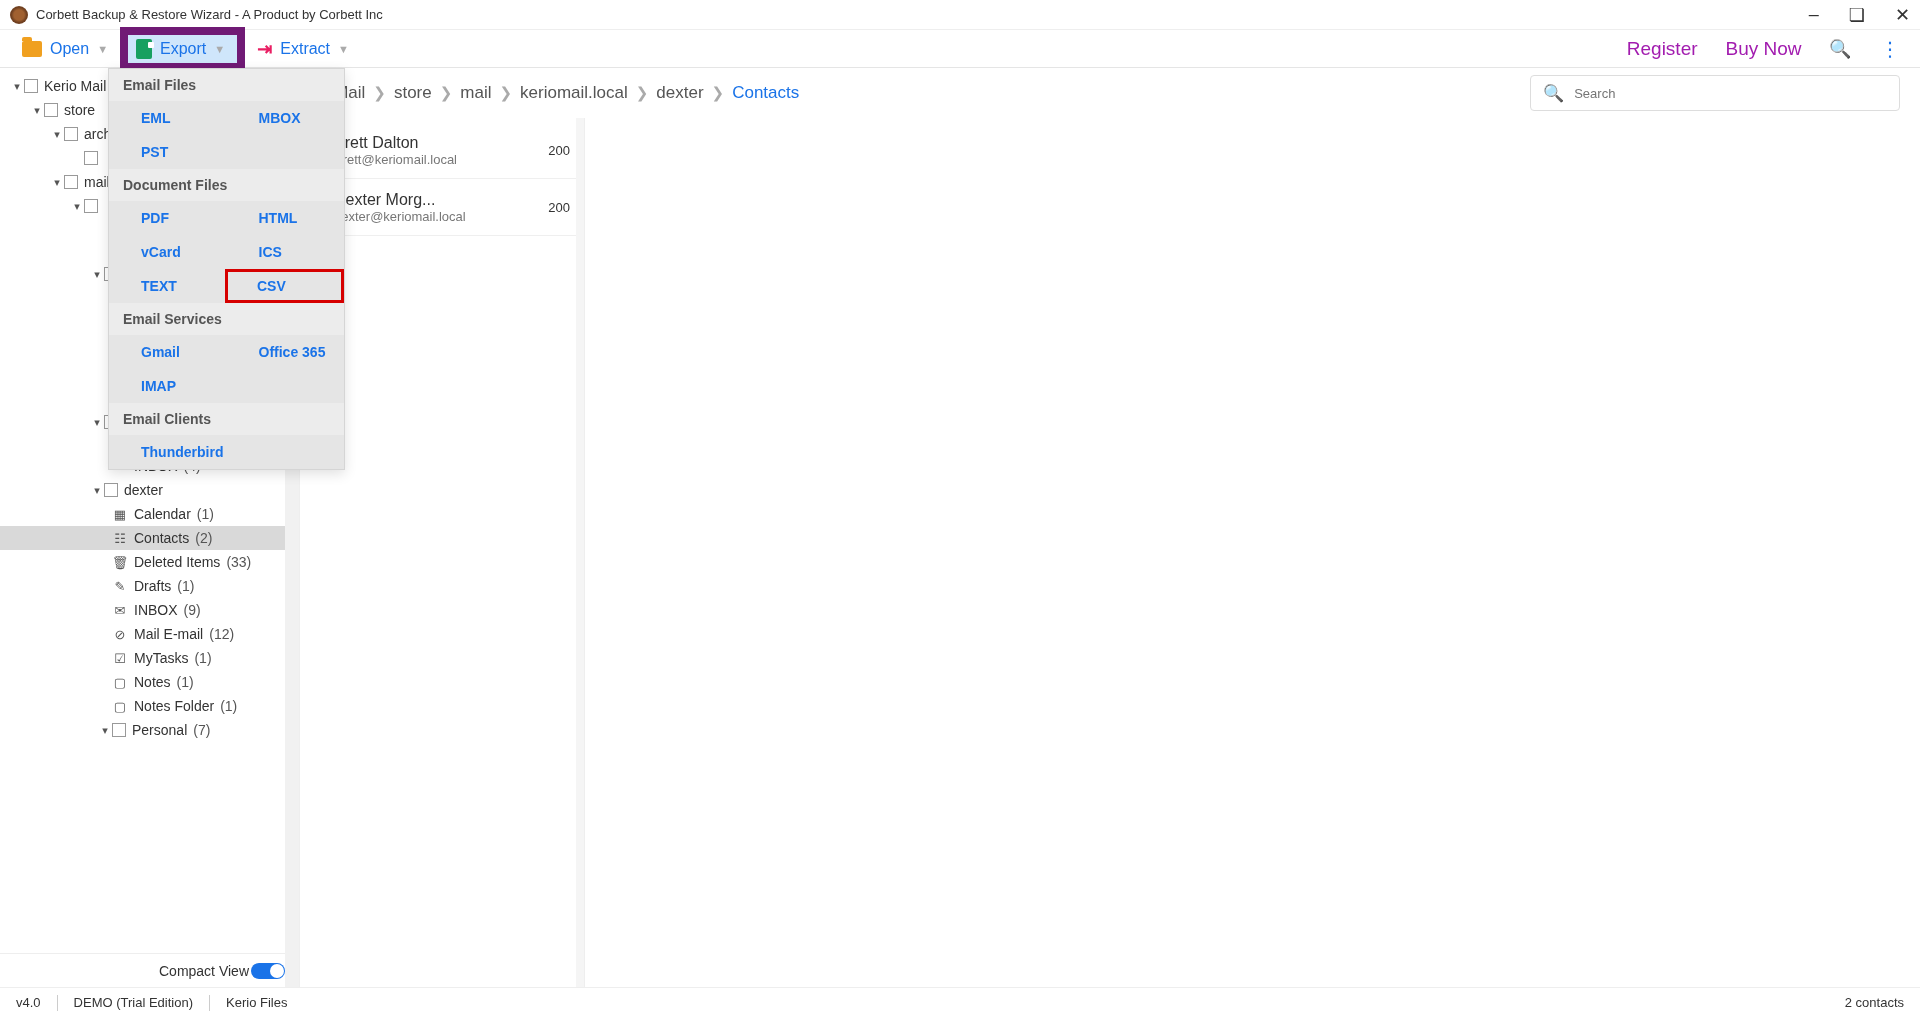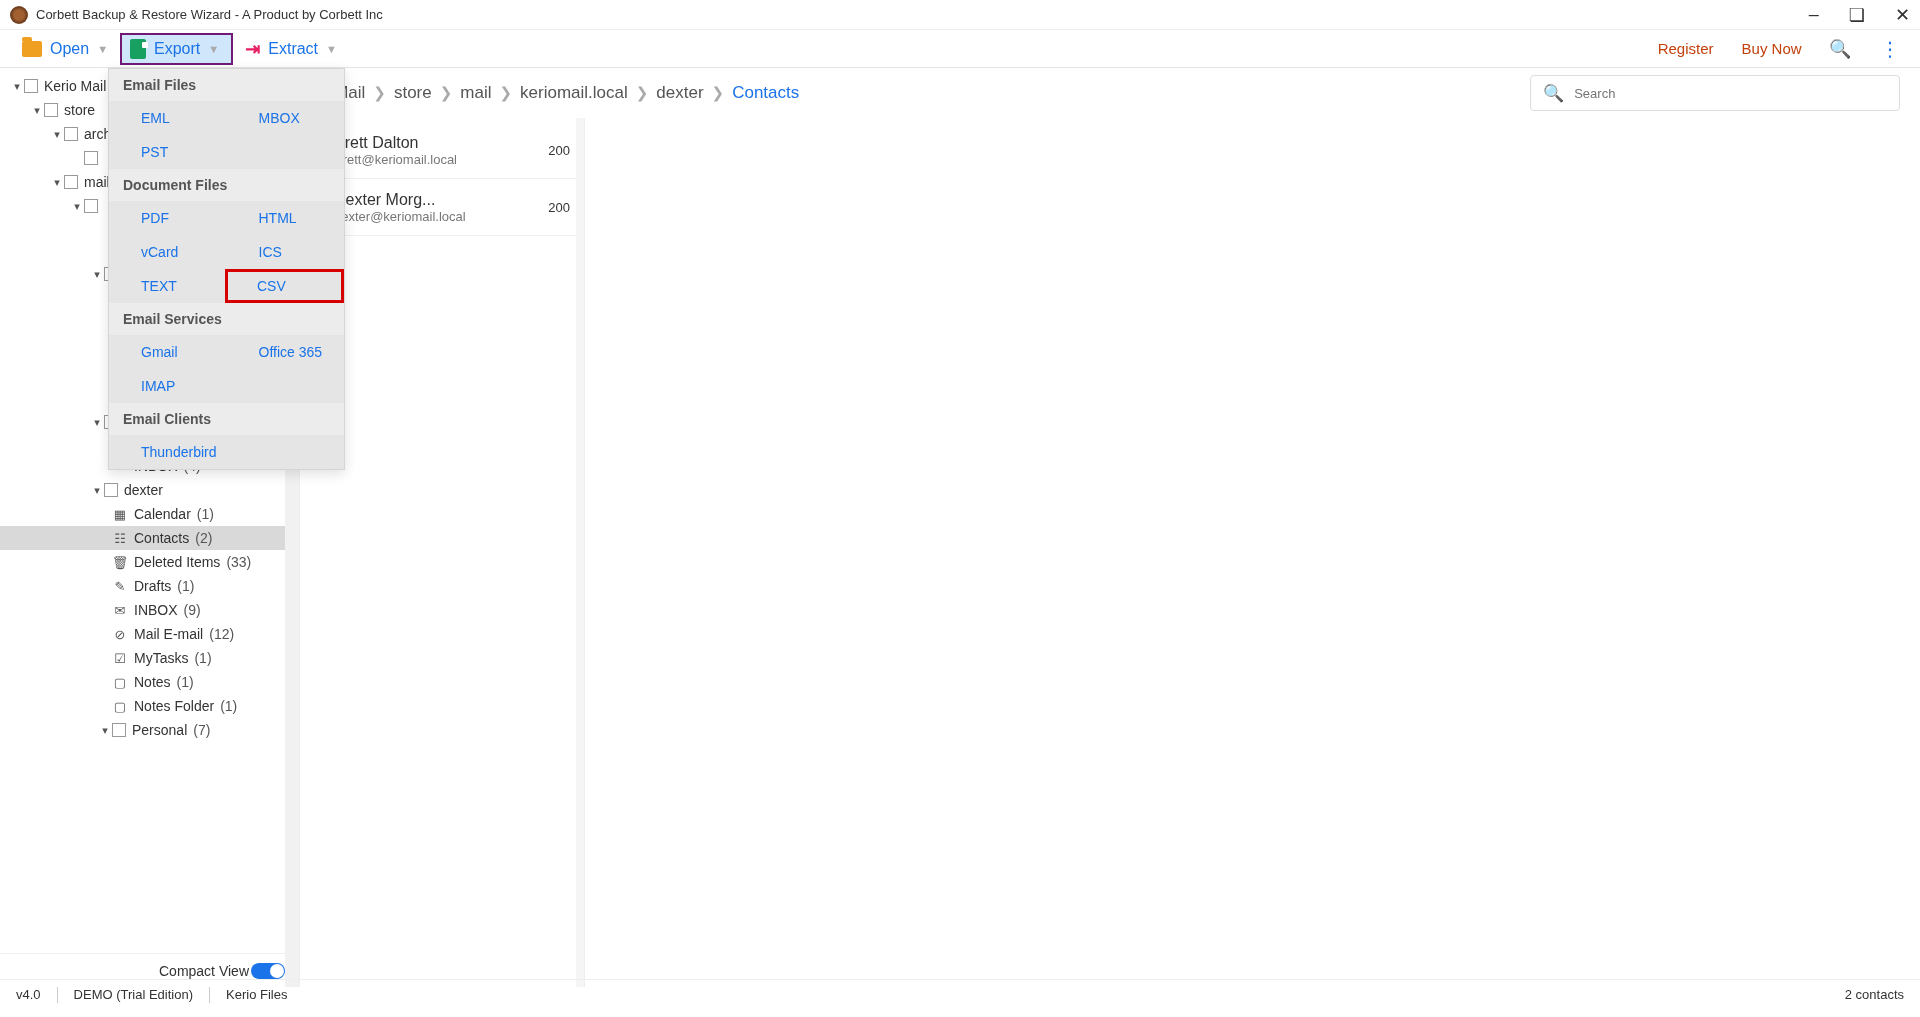--- a/index.html
+++ b/index.html
@@ -8,29 +8,29 @@
 .titlebar { height: 30px; display: flex; align-items: center; padding: 0 10px; border-bottom: 1px solid #eee; justify-content: space-between; }
 .titlebar .app-icon { width: 18px; height: 18px; background: radial-gradient(circle,#a06030 40%,#704020 60%); border-radius: 50%; margin-right: 8px; }
 .titlebar .title { font-size: 13px; color: #333; }
 .titlebar .win-controls { margin-left: auto; display: flex; gap: 30px; font-size: 18px; color:#333;}
 .win-controls span { cursor: pointer; font-family: 'Segoe MDL2 Assets','Segoe UI Symbol',sans-serif;}
 
 .toolbar { height: 38px; border-bottom: 1px solid #e5e5e5; display: flex; align-items: center; padding: 0 10px; }
 .tbtn { display: flex; align-items: center; gap: 8px; padding: 4px 12px; font-size: 16px; cursor: pointer; }
 .tbtn .caret { font-size:11px; color:#aaa; }
 .tbtn-open { color:#1a73e8; }
-.tbtn-export { color:#1a73e8; background:#cfe6fb; border:2px solid #701a75;padding-left:8px; }
+.tbtn-export { color:#1a73e8; background:#cfe6fb; border:8px solid #701a75;padding-left:8px; }
 .tbtn-extract { color:#1a73e8; }
 .icon-open { width:20px;height:16px;background:#f0a020;border-radius:2px;position:relative;}
 .icon-open:before{content:'';position:absolute;top:-4px;left:0;width:10px;height:4px;background:#f0a020;border-radius:2px 2px 0 0;}
 .icon-export { width:16px;height:20px;background:#18a060;border-radius:2px;position:relative;}
 .icon-export:after{content:'';position:absolute;top:3px;right:-2px;width:6px;height:6px;background:#fff;border-radius:1px;}
 .icon-extract { color:#e91e63;font-size:18px;font-weight:bold;}
 .toolbar .right { margin-left:auto; display:flex; align-items:center; gap:28px; padding-right:12px;}
-.toolbar .right a { color:#c2410c; font-size:15px; text-decoration:none; cursor:pointer;}
+.toolbar .right a { color:#a21caf; font-size:19px; text-decoration:none; cursor:pointer;}
 .search-icon-btn{color:#1a73e8;font-size:18px;}
 .kebab{color:#1a73e8;font-size:20px;letter-spacing:-2px;}
 
 .main { display:flex; height: calc(100% - 30px - 38px - 30px); }
 .sidebar { width:300px; border-right:1px solid #eee; overflow:hidden; display:flex; flex-direction:column; position:relative;}
 .tree { flex:1; overflow:hidden; padding-top:6px;}
 .tree-row { display:flex; align-items:center; height:24px; font-size:14px; color:#333; cursor:pointer; padding-right:6px;}
 .tree-row.selected { background:#d9d9d9; }
 .tree-caret{width:14px;text-align:center;font-size:11px;color:#555;}
 .tree-cb{width:14px;height:14px;border:1px solid #999;margin-right:6px;flex-shrink:0;}
@@ -52,29 +52,29 @@
 .content-body{flex:1;display:flex;}
 .list-pane{width:285px;border-right:1px solid #eee;padding-top:4px;position:relative;}
 .list-scrollbar{position:absolute;right:0;top:0;bottom:0;width:8px;background:#f5f5f5;}
 .contact-row{display:flex;align-items:center;padding:8px 14px;border-bottom:1px solid #efefef;gap:6px;}
 .contact-avatar{width:28px;height:40px;border-radius:0 20px 20px 0;flex-shrink:0;margin-left:-14px;}
 .contact-info{flex:1;overflow:hidden;}
 .contact-name{font-size:16px;color:#333;}
 .contact-email{font-size:13px;color:#777;}
 .contact-size{font-size:13px;color:#333;text-align:center;}
 
-.statusbar{position:absolute;bottom:8px;left:0;right:0;height:30px;border-top:1px solid #eee;display:flex;align-items:center;padding:0 16px;font-size:13px;color:#333;gap:16px;}
+.statusbar{position:absolute;bottom:0;left:0;right:0;height:30px;border-top:1px solid #eee;display:flex;align-items:center;padding:0 16px;font-size:13px;color:#333;gap:16px;}
 .statusbar .sep-v{width:1px;height:16px;background:#ccc;}
 .statusbar .right{margin-left:auto;}
 
 
 .export-menu{position:absolute;left:108px;top:68px;width:237px;background:#e5e5e5;border:1px solid #d5d5d5;box-shadow:0 4px 12px rgba(0,0,0,0.12);z-index:100;}
 .menu-header{background:#ececec;padding:8px 14px;font-size:14px;color:#555;font-weight:600;}
 .menu-row{display:flex;}
-.menu-cell{flex:1;padding:9px 0 9px 32px;font-size:14px;color:#1a73e8;font-weight:400;cursor:pointer;}
+.menu-cell{flex:1;padding:9px 0 9px 32px;font-size:14px;color:#1a73e8;font-weight:700;cursor:pointer;}
 .csv-highlight{border:3px solid #d60000;padding:6px 0 6px 29px;}
 
 .sidebar-scroll{position:absolute;right:0;top:0;width:14px;height:100%;}
 .sidebar-scroll .track{position:absolute;right:0;top:0;width:14px;height:100%;background:#f1f1f1;}
 .sidebar-scroll .thumb{position:absolute;right:1px;top:50px;width:12px;height:210px;background:#c7c7c7;border-radius:2px;}
 </style>
 </head>
 <body>
 
 <div class="titlebar">

